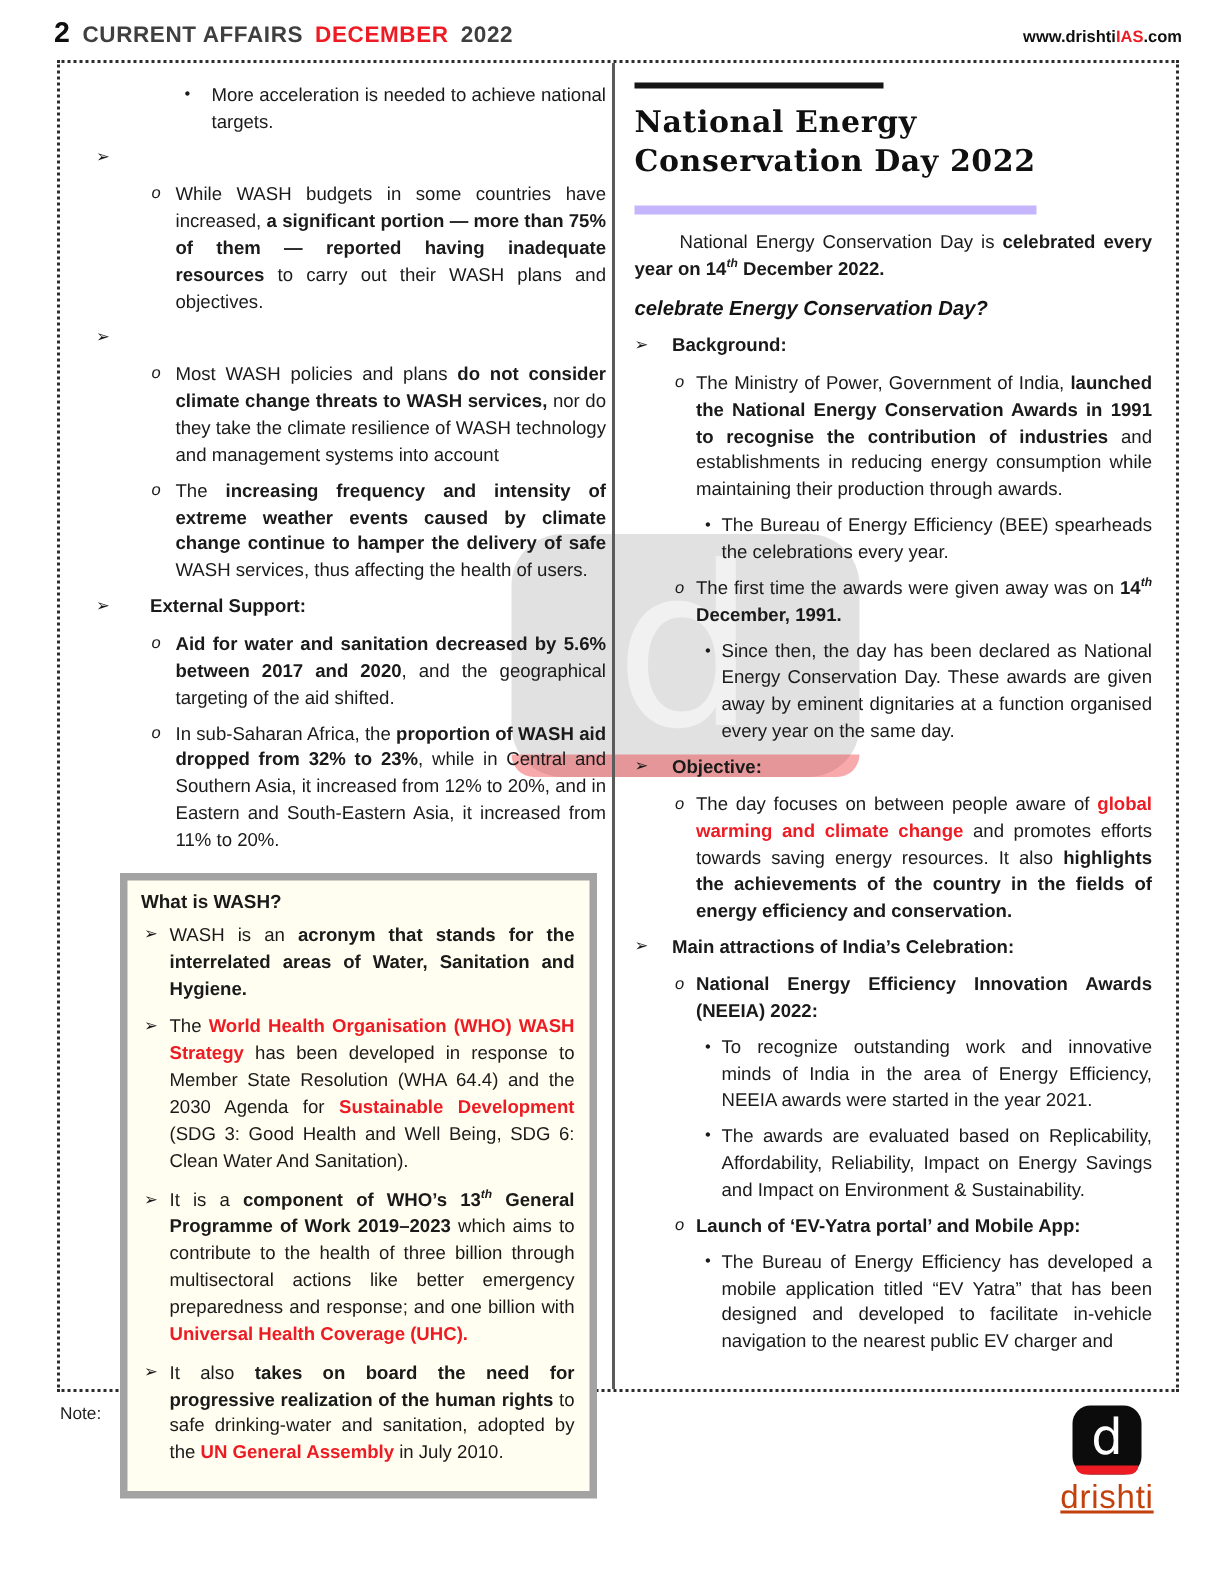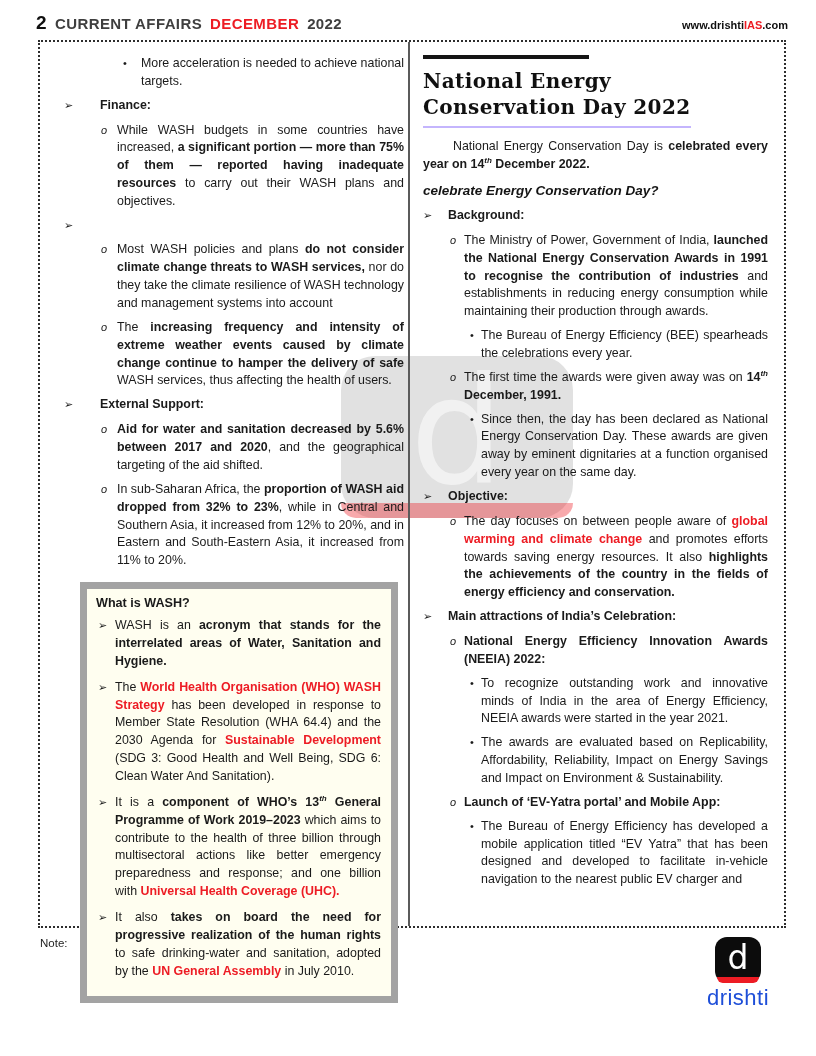--- a/index.html
+++ b/index.html
@@ -34,41 +34,41 @@
   .col-l .b1 .mk{width:36px;}
   .col-l .b2{margin-left:37px;}  .col-l .b2 .mk{width:16px;font-style:italic;}
   .col-l .b3{margin-left:59px;}  .col-l .b3 .mk{width:18px;}
   .col-r .b1 .mk{width:25px;}
   .col-r .b2{margin-left:27px;}  .col-r .b2 .mk{width:14px;font-style:italic;}
   .col-r .b3{margin-left:47px;}  .col-r .b3 .mk{width:11px;}
   .seg-b{font-weight:700;}
   .seg-rb{font-weight:700;color:#ed1c24;}
   sup{font-size:8px;line-height:0;font-style:italic;}
   
-  .wash-box{margin:12px 0 0 16px;width:318px;box-sizing:border-box;border:7px solid #a3a3a3;
+  .wash-box{margin:12px 0 0 16px;width:318px;box-sizing:border-box;border:5px solid #a3a3a3;
     background:#fffef0;padding:7px 10px 8px 9px;}
   .wash-title{font-weight:700;font-size:12.6px;margin:0 0 7px 0;}
   .wash-box .item{margin-bottom:8px;}
   .wash-box .b1{margin-left:2px;}
   .wash-box .b1 .mk{width:17px;}
   .wash-box .b1 .tx{font-weight:400;text-align:justify;}
   
   .t-bar{width:166px;height:4px;background:#151515;margin:5px 0 9px 0;}
   .title{font-family:"DejaVu Serif",serif;font-weight:700;font-size:20px;line-height:1.32;letter-spacing:.4px;
-    display:inline-block;border-bottom:2px solid #c4b5fd;padding-bottom:5px;margin:0 0 10px 0;color:#101010;}
+    display:inline-block;border-bottom:6px solid #c4b5fd;padding-bottom:16px;margin:0 0 10px 0;color:#101010;}
   .h-it{font-size:13.5px;font-weight:700;font-style:italic;margin:8px 0 7px 0;color:#141414;line-height:1.35;}
   .p-ind{font-size:12.4px;line-height:1.45;text-align:justify;text-indent:30px;margin:0 0 8px 0;}
   
   .note{position:absolute;left:40px;top:937px;font-size:11.5px;color:#1d1d1d;z-index:2;text-align:right;}
   .logo{position:absolute;left:696px;top:937px;width:84px;text-align:center;z-index:2;}
   .logo-sq{width:46px;height:46px;margin:0 auto;background:#0c0c0c;border-radius:12px;position:relative;}
   .logo-red{position:absolute;bottom:0;left:2px;right:2px;height:6px;background:#ed1c24;border-radius:0 0 9px 9px;}
   .logo-d{position:absolute;left:0;top:0;right:0;bottom:6px;display:flex;align-items:center;justify-content:center;
     color:#fff;font-size:33px;font-family:"DejaVu Sans",sans-serif;}
-  .logo-word{margin-top:2px;font-size:22px;color:#1d4ed8;letter-spacing:.5px;}
+  .logo-word{margin-top:2px;font-size:22px;color:#c2410c;letter-spacing:.5px;text-decoration:underline;}
 </style>
 </head>
 <body>
 
 <div class="hdr">
   <div class="hdr-left">
     <span class="pgnum">2</span>
     <span>CURRENT AFFAIRS</span>
     <span class="red">DECEMBER</span>
     <span>2022</span>
@@ -84,21 +84,20 @@
 
 <div class="frame">
   <div class="col-l">
     <div id="left-blocks">
         <div class="item b3">
           <span class="mk">•</span>
           <div class="tx"><span class="seg-n">More acceleration is needed to achieve national targets.</span></div>
         </div>
         <div class="item b1">
           <span class="mk">➢</span>
-          <div class="tx"><span class="seg-b">Finance:</span></div>
         </div>
         <div class="item b2">
           <span class="mk">o</span>
           <div class="tx"><span class="seg-n">While WASH budgets in some countries have increased, </span><span class="seg-b">a significant portion — more than 75% of them — reported having inadequate resources</span><span class="seg-n"> to carry out their WASH plans and objectives.</span></div>
         </div>
         <div class="item b1">
           <span class="mk">➢</span>
         </div>
         <div class="item b2">
           <span class="mk">o</span>

